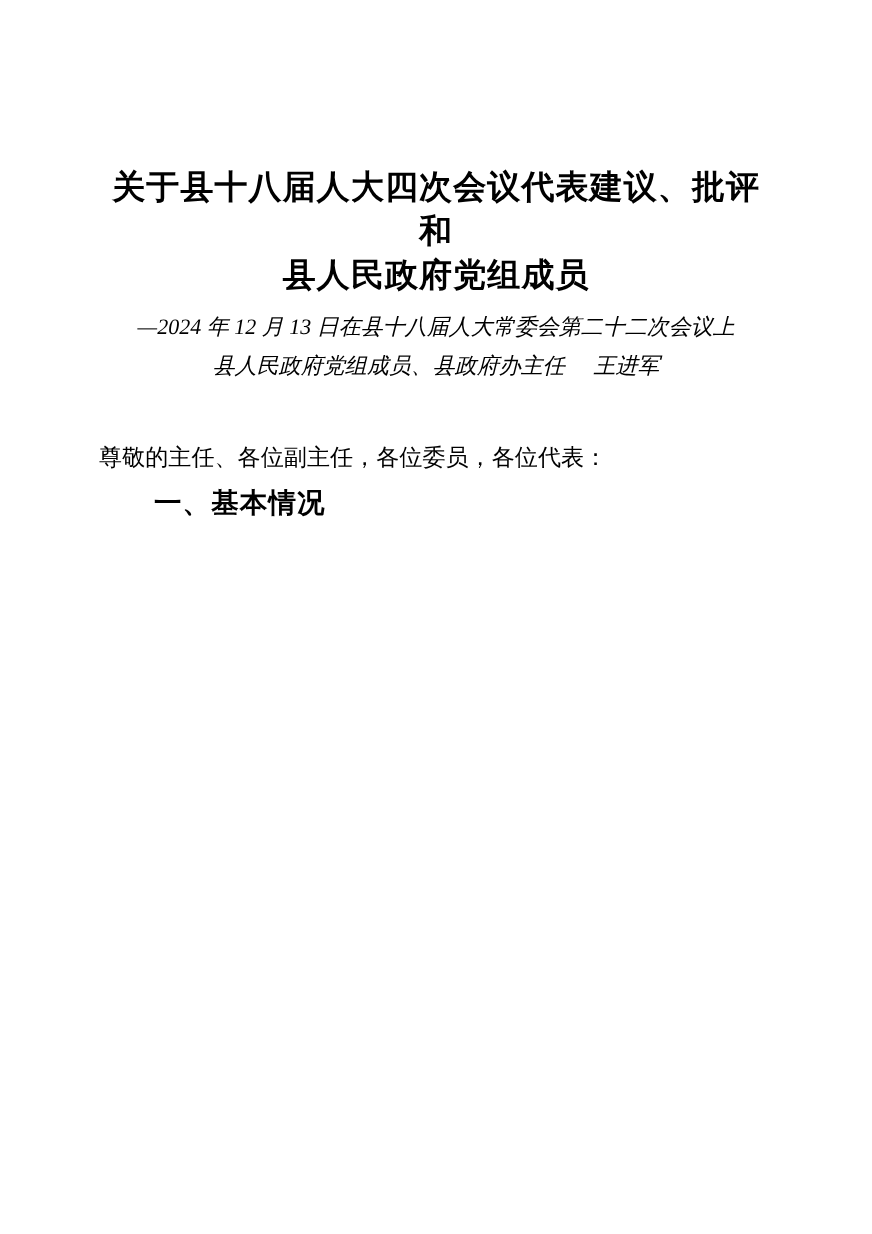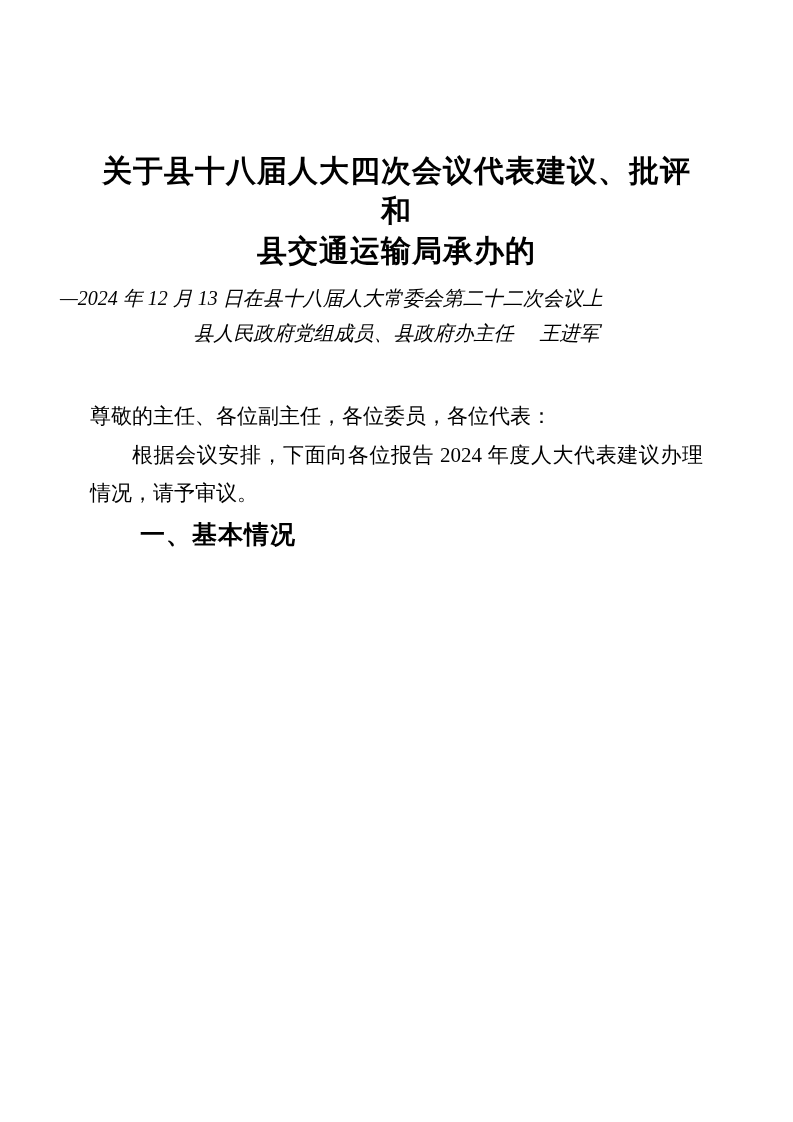--- a/index.html
+++ b/index.html
@@ -21,21 +21,21 @@
     font-weight: 700;
     font-size: 30px;
     line-height: 40px;
     text-align: center;
     letter-spacing: 1px;
   }
   .doc-subtitle {
     margin: 14px 60px 0;
     font-size: 20px;
     line-height: 27px;
-    text-align: left;
+    text-align: center;
     font-style: italic;
   }
   .doc-presenter {
     margin: 8px 60px 0;
     font-size: 20px;
     line-height: 27px;
     text-align: center;
     font-style: italic;
   }
   .presenter-gap {
@@ -79,30 +79,29 @@
     color: #3c3c3c;
   }
 </style>
 </head>
 <body>
 
 <div class="page">
 
   <div class="doc-title">
     <div class="title-line">关于县十八届人大四次会议代表建议、批评和</div>
-    <div class="title-line">县交通运输局承办的</div>
+    <div class="title-line">县人民政府党组成员</div>
   </div>
 
   <div class="doc-subtitle">—2024 年 12 月 13 日在县十八届人大常委会第二十二次会议上</div>
 
   <div class="doc-presenter">
     <span>县人民政府党组成员、县政府办主任</span><span class="presenter-gap"></span><span>王进军</span>
   </div>
 
   <div class="doc-body">
     <p class="salutation">尊敬的主任、各位副主任，各位委员，各位代表：</p>
-    <p>根据会议安排，下面向各位报告 2024 年度人大代表建议办理情况，请予审议。</p>
     <h2 class="section-heading">一、基本情况</h2>
   </div>
 
   <div class="page-number">- 1 -</div>
 
 </div>
 
 </body></html>

